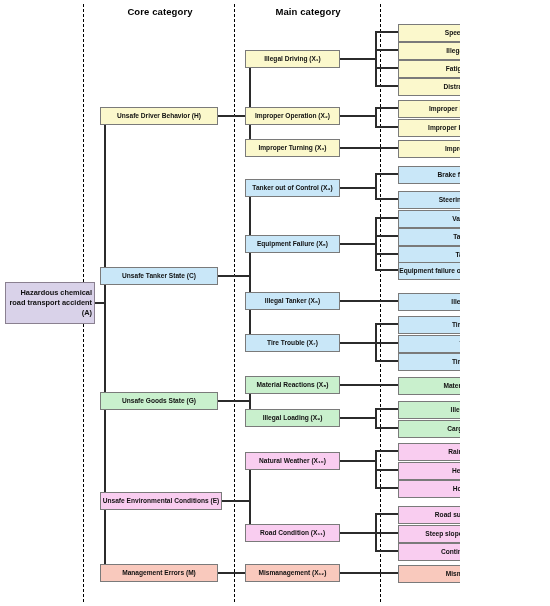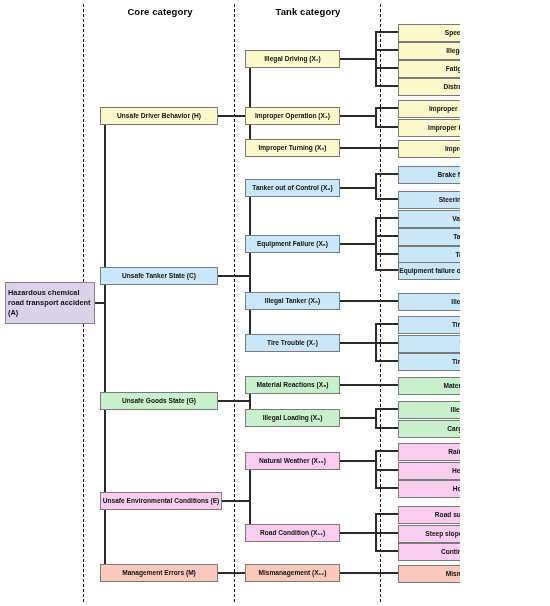--- a/index.html
+++ b/index.html
@@ -40,21 +40,21 @@
   .ln.h{height:1.6px;}
   .ln.v{width:1.6px;}
   
   .node{
     position:absolute;
     box-sizing:border-box;
     border:1px solid #7a7a7a;
     display:flex;
     align-items:center;
     justify-content:center;
-    text-align:left;
+    text-align:right;
     font-size:6.6px;
     font-weight:bold;
     color:#111;
     line-height:1.28;
     padding:8px 2px;
     overflow:hidden;
     white-space:nowrap;
   }
   .node.root{
     white-space:normal;
@@ -68,21 +68,21 @@
   .c-green{background:#c9f0cd;}
   .c-pink{background:#f9cdf0;}
   .c-salmon{background:#f9c9bd;}
 </style>
 </head>
 <body>
 
 <div id="canvas">
 
   <div class="col-header" style="left:86px;top:6px;width:148px;">Core category</div>
-  <div class="col-header" style="left:236px;top:6px;width:144px;">Tank category</div>
+  <div class="col-header" style="left:236px;top:6px;width:144px;">Main category</div>
 
   <div class="vdash" style="left:83px;"></div>
   <div class="vdash" style="left:234px;"></div>
   <div class="vdash" style="left:380px;"></div>
 
   <div class="ln h" style="left:95px;top:302px;width:10px;"></div>
   <div class="ln v" style="left:104px;top:115px;height:458px;"></div>
 
   <div class="ln h" style="left:104px;top:115px;width:12px;"></div>
   <div class="ln h" style="left:104px;top:275px;width:12px;"></div>

